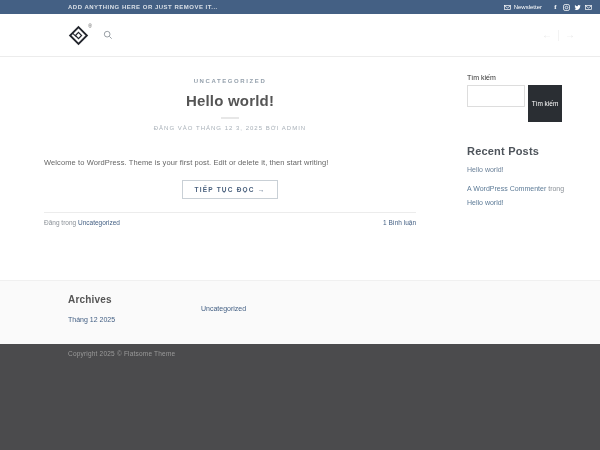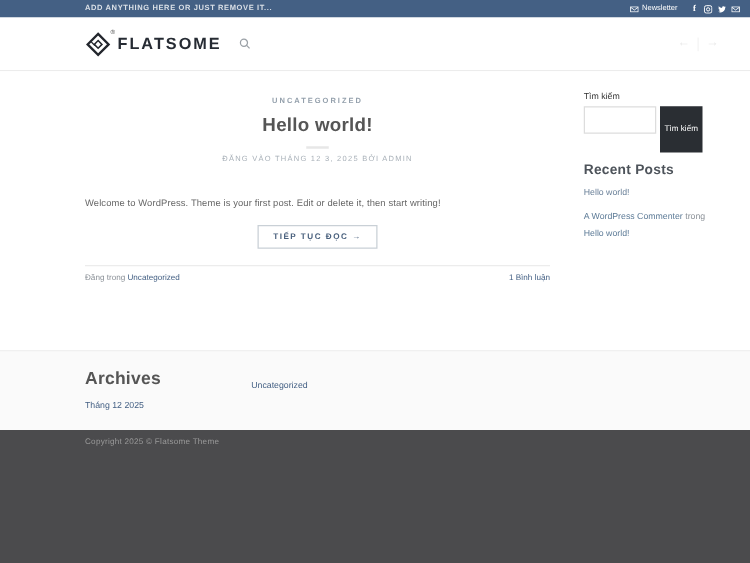--- a/index.html
+++ b/index.html
@@ -36,21 +36,21 @@
   .logo { display:flex; align-items:flex-start; gap:5px; cursor:pointer; }
   .logo-mark { position:relative; width:21px; height:21px; margin-top:1px; }
   .logo-reg { position:absolute; top:-2px; right:-3px; font-size:5px; color:#555; }
   .logo-text { font-size:13px; font-weight:bold; letter-spacing:1.6px; color:#262b33; line-height:21px; }
   .hdr-search { margin-left:14px; display:flex; align-items:center; cursor:pointer; }
   .hdr-nav { margin-left:auto; display:flex; align-items:center; gap:6px; }
   .hdr-nav .arrow { color:#e8e8e8; font-size:10px; line-height:1; cursor:pointer; }
   .hdr-nav .vdiv { width:1px; height:11px; background:#f3f3f3; }
 
   
-  .main { display:flex; height:223px; padding:10px 25px 0 68px; background:#fff;justify-content:center; }
+  .main { display:flex; height:223px; padding:10px 25px 0 44px; background:#fff;justify-content:center; }
   .post-col { width:372px; }
   .post-header { text-align:center; padding-top:2px; }
   .post-category { display:inline-block; font-size:6px; font-weight:bold; letter-spacing:1.6px; color:#94a0ac; text-transform:uppercase; }
   .post-title { display:block; font-size:15px; font-weight:bold; color:#555; letter-spacing:.2px; margin-top:5px; }
   .title-divider { width:18px; height:2px; background:#e7e7e7; margin:8px auto 6px; }
   .post-meta { font-size:6px; color:#a8b0b8; letter-spacing:1px; text-transform:uppercase; }
   .post-excerpt { margin-top:27px; font-size:7.5px; color:#666; letter-spacing:.1px; }
   .readmore-wrap { text-align:center; margin-top:11px; }
   .readmore {
     display:inline-block; border:1px solid #c9d0d6; color:#49607d;
@@ -71,33 +71,33 @@
   .search-input {
     width:58px; height:22px; border:1px solid #ddd; background:#fff;
     font-size:7px; padding:0 3px; outline:none;
   }
   .search-btn {
     width:34px; min-height:37px; margin-left:3px; border:none;
     background:#2a2e33; color:#fff; font-size:6.5px; line-height:1.7;
     cursor:pointer; font-family:"Liberation Sans", sans-serif; padding:4px 2px;
   }
   .widget-title { font-size:11px; font-weight:bold; color:#4e545b; letter-spacing:.2px; }
-  .wt-posts { margin-top:8px; }
+  .wt-posts { margin-top:23px; }
   .wt-comments { margin-top:14px; }
   .recent-post-link { display:block; margin-top:9px; font-size:7px; color:#6b8199; }
   .recent-comment { margin-top:9px; font-size:7px; line-height:1.95; color:#8a9097; }
   .recent-comment a { color:#5d7b97; }
 
   
   .footer-widgets {
     height:64px; background:#fafafa; border-top:1px solid #f0f0f0;
     display:flex; padding:13px 0 0 68px;
   }
   .footer-col { width:133px; }
-  .footer-col-title { font-size:14px; font-weight:bold; color:#555; letter-spacing:.2px; }
+  .footer-col-title { font-size:10px; font-weight:bold; color:#555; letter-spacing:.2px; }
   .footer-link { display:block; margin-top:11px; font-size:7px; color:#446084; }
 
   
   .footer-dark { height:106px; background:#4b4b4d; padding:6px 0 0 68px; }
   .copyright { font-size:6.5px; color:#9a9a9a; letter-spacing:.2px; }
 </style>
 </head>
 <body>
 
 <div class="topbar">
@@ -140,21 +140,20 @@
 <div class="header">
   <a class="logo">
     <span class="logo-mark">
       <svg width="21" height="21" viewBox="0 0 24 24">
         <path d="M12 2.4 L21.6 12 L12 21.6 L2.4 12 Z" fill="none" stroke="#23262d" stroke-width="2.1"></path>
         <path d="M12 8.5 L15.5 12 L12 15.5 L8.5 12 Z" fill="none" stroke="#23262d" stroke-width="1.4"></path>
         <path d="M5.5 9.5 L9 13" fill="none" stroke="#23262d" stroke-width="1.2"></path>
       </svg>
       <span class="logo-reg">®</span>
     </span>
-    <span class="logo-text">FLATSOME</span>
   </a>
   <span class="hdr-search">
     <svg width="10" height="10" viewBox="0 0 12 12">
         <circle cx="5" cy="5" r="3.4" fill="none" stroke="#9aa0a6" stroke-width="1.2"></circle>
         <path d="M7.6 7.6 L10.4 10.4" stroke="#9aa0a6" stroke-width="1.2"></path>
       </svg>
   </span>
   <div class="hdr-nav">
     <span class="arrow">←</span>
     <span class="vdiv"></span>

